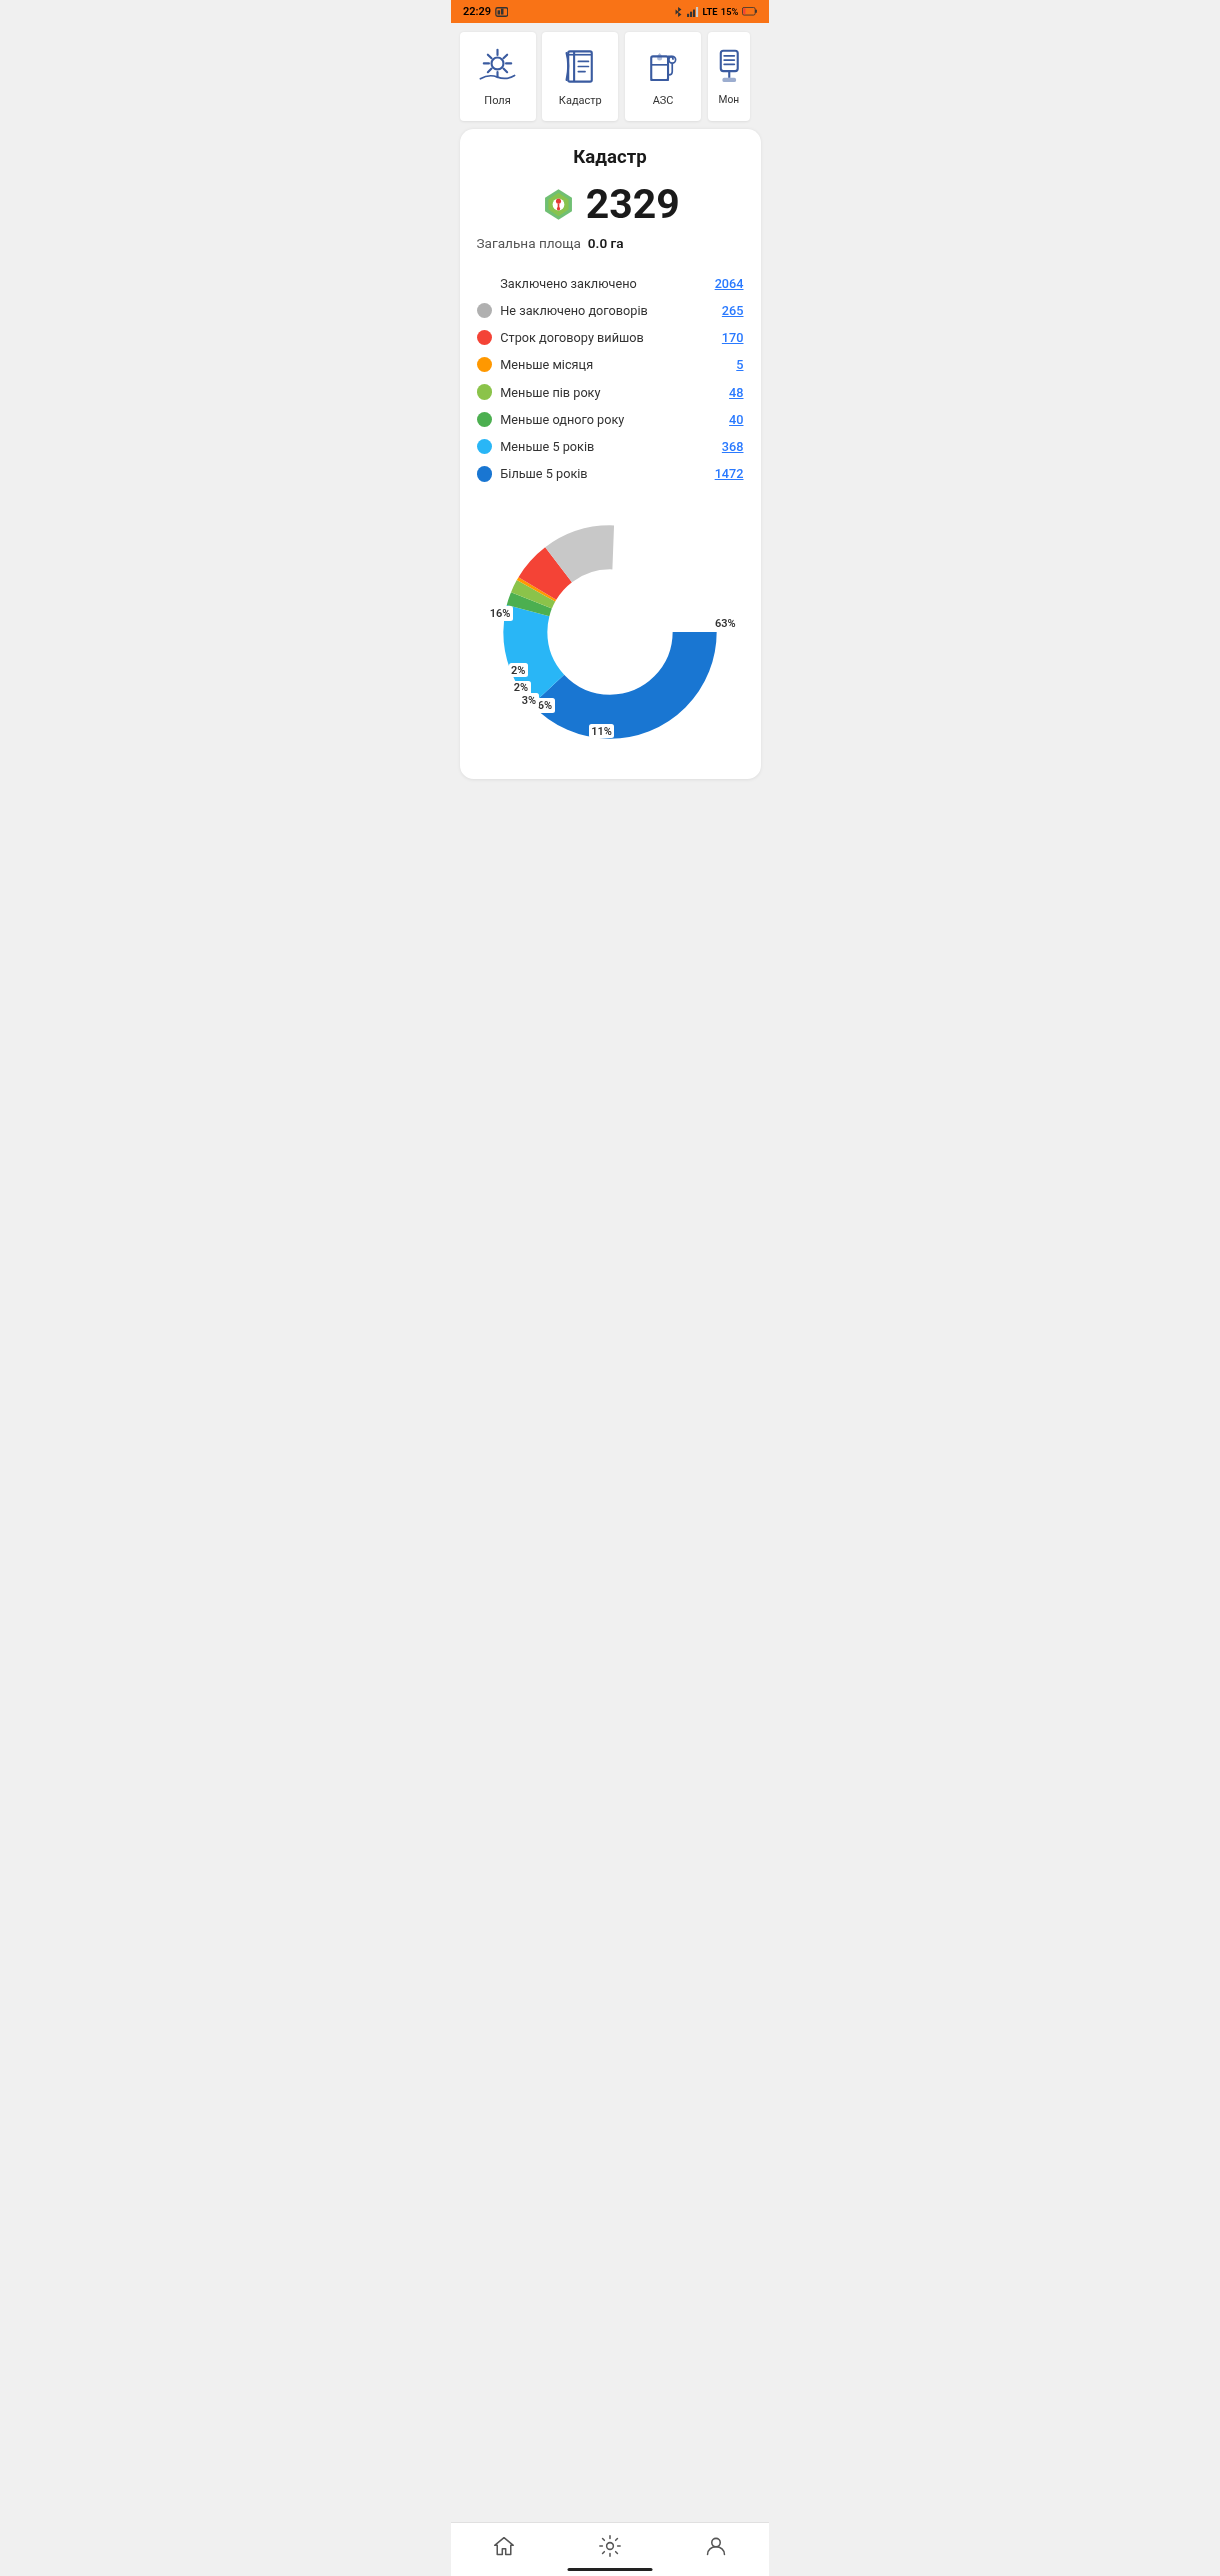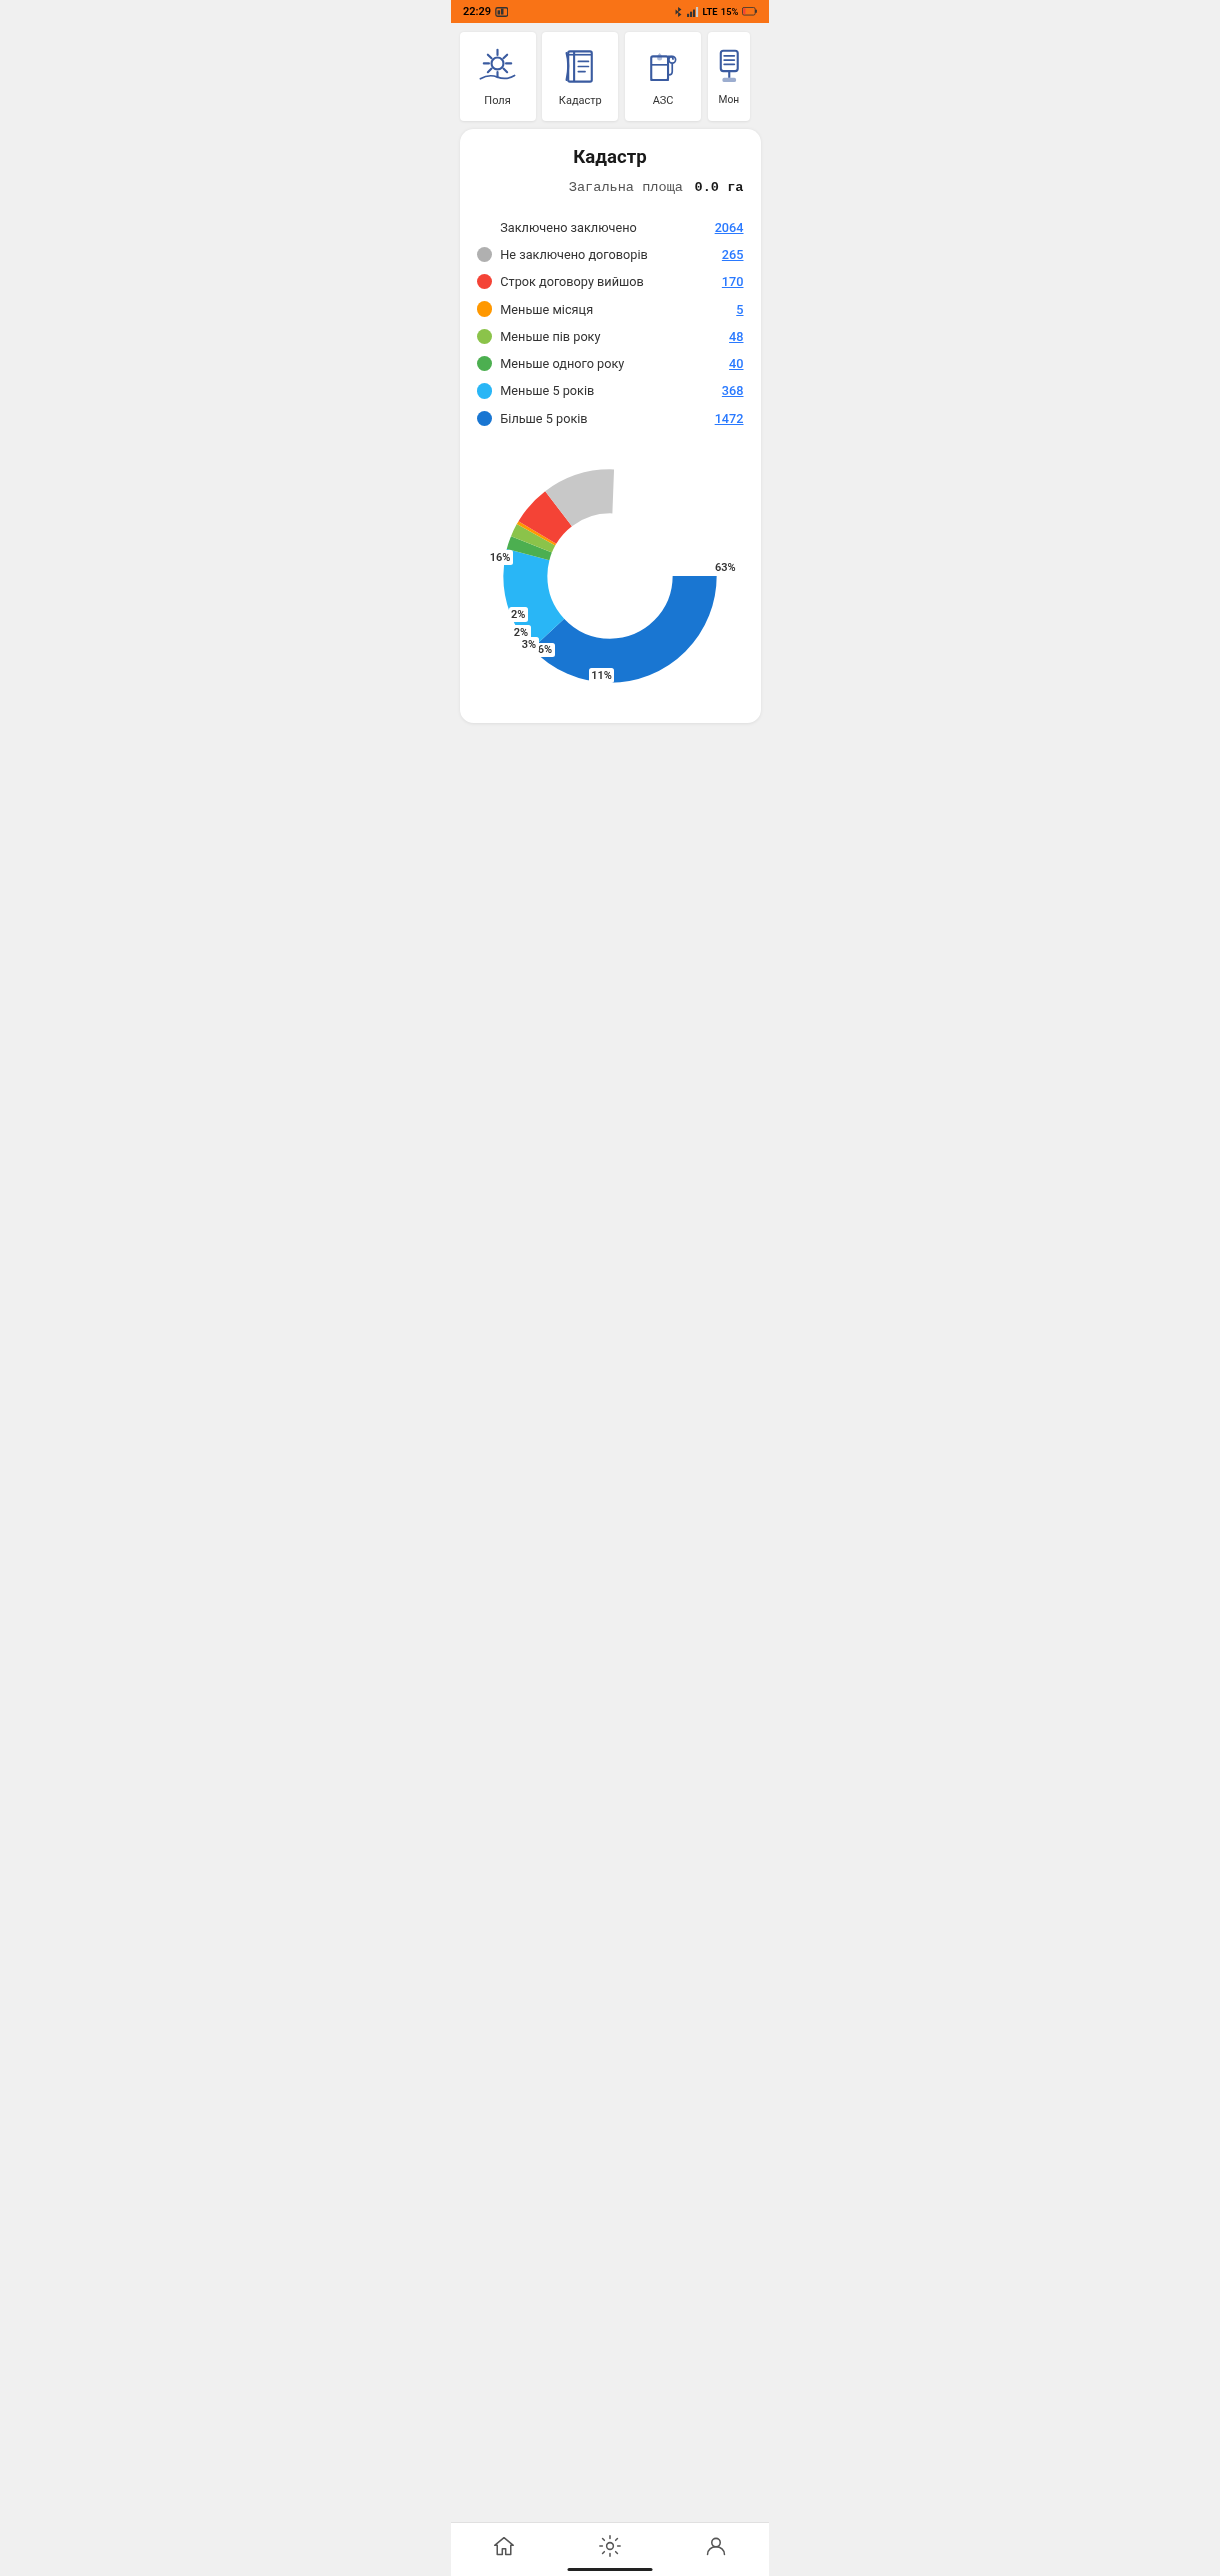--- a/index.html
+++ b/index.html
@@ -87,25 +87,24 @@
       font-size: 41px;
       font-weight: 700;
       color: #1a1a1a;
     }
     .hero-icon {
       width: 37px;
       height: 37px;
     }
 
     .total-area {
-      text-align: right;
+      text-align: left;
       font-size: 13.6px;
       color: #555;
       margin-bottom: 18.6px;
-      font-family: Liberation Mono, monospace;
     }
     .total-area span {
       font-weight: 400;
     }
     .total-area .area-val {
       font-weight: 600;
       color: #1a1a1a;
       margin-left: 3.4px;
     }
 
@@ -289,20 +288,32 @@
         <line x1="12" y1="18" x2="24" y2="18" stroke="#3a5ba0" stroke-width="2" stroke-linecap="round"></line>
       </svg>
     </div>
     <span class="label" style="font-size:10.2px;">Мон</span>
   </div>
 </div>
 
 <div class="main-card">
   <div class="card-title">Кадастр</div>
 
+  <div class="hero-count">
+
+    <svg class="hero-icon" viewBox="0 0 44 44">
+      <polygon points="22,4 38,14 38,30 22,40 6,30 6,14" fill="#4caf50" opacity="0.8"></polygon>
+      <polygon points="22,8 34,16 34,28 22,36 10,28 10,16" fill="#8bc34a" opacity="0.9"></polygon>
+      <circle cx="22" cy="22" r="7" fill="white"></circle>
+      <circle cx="22" cy="18" r="3" fill="#e53935"></circle>
+      <line x1="22" y1="21" x2="22" y2="27" stroke="#e53935" stroke-width="2"></line>
+      <circle cx="22" cy="27" r="2" fill="#e53935"></circle>
+    </svg>
+    <span class="count-num">2329</span>
+  </div>
 
   <div class="total-area">
     <span>Загальна площа</span>
     <span class="area-val">0.0 га</span>
   </div>
 
   <div class="stats-list">
 
     <div class="stat-row">
       <div style="width:15.3px;flex-shrink:0;"></div>

